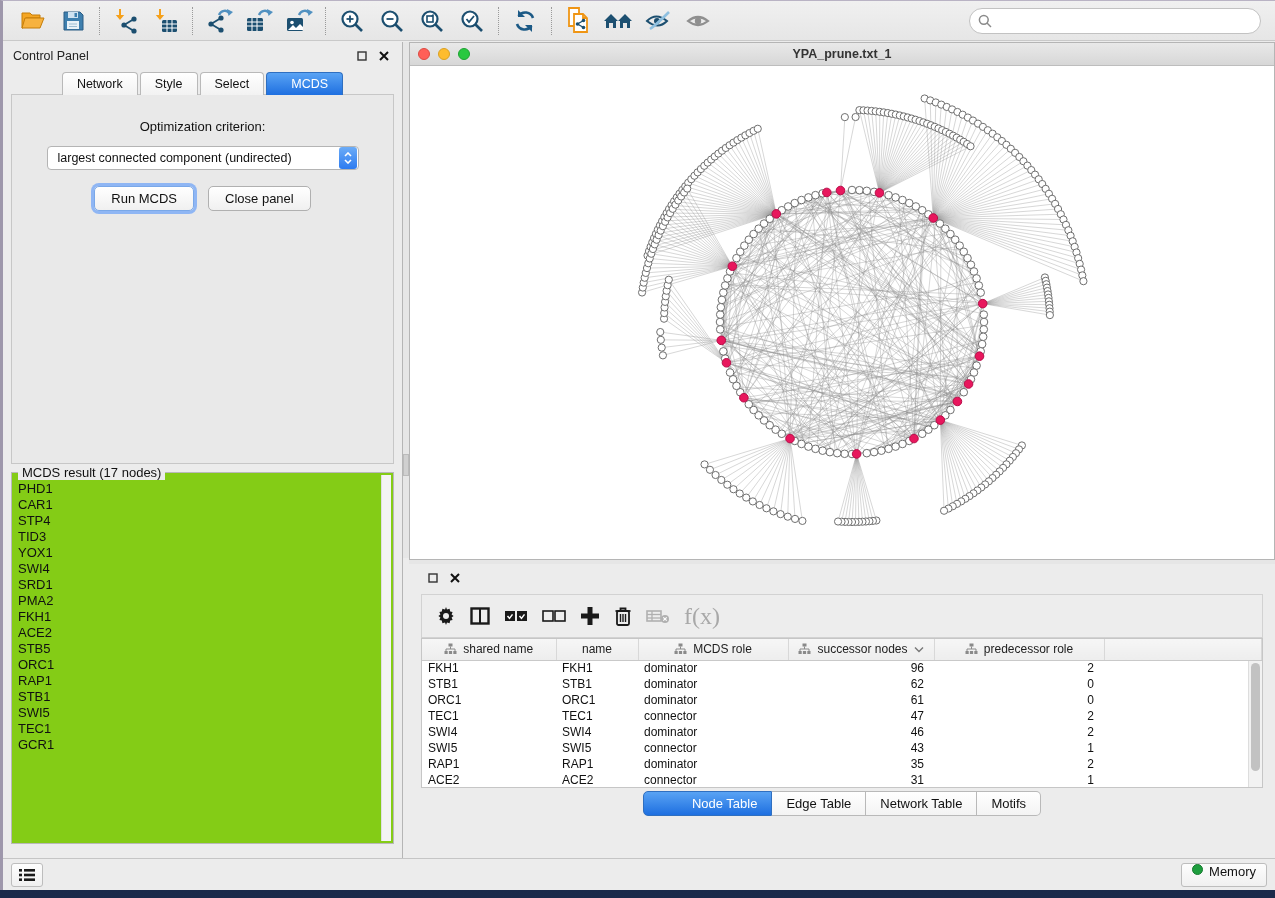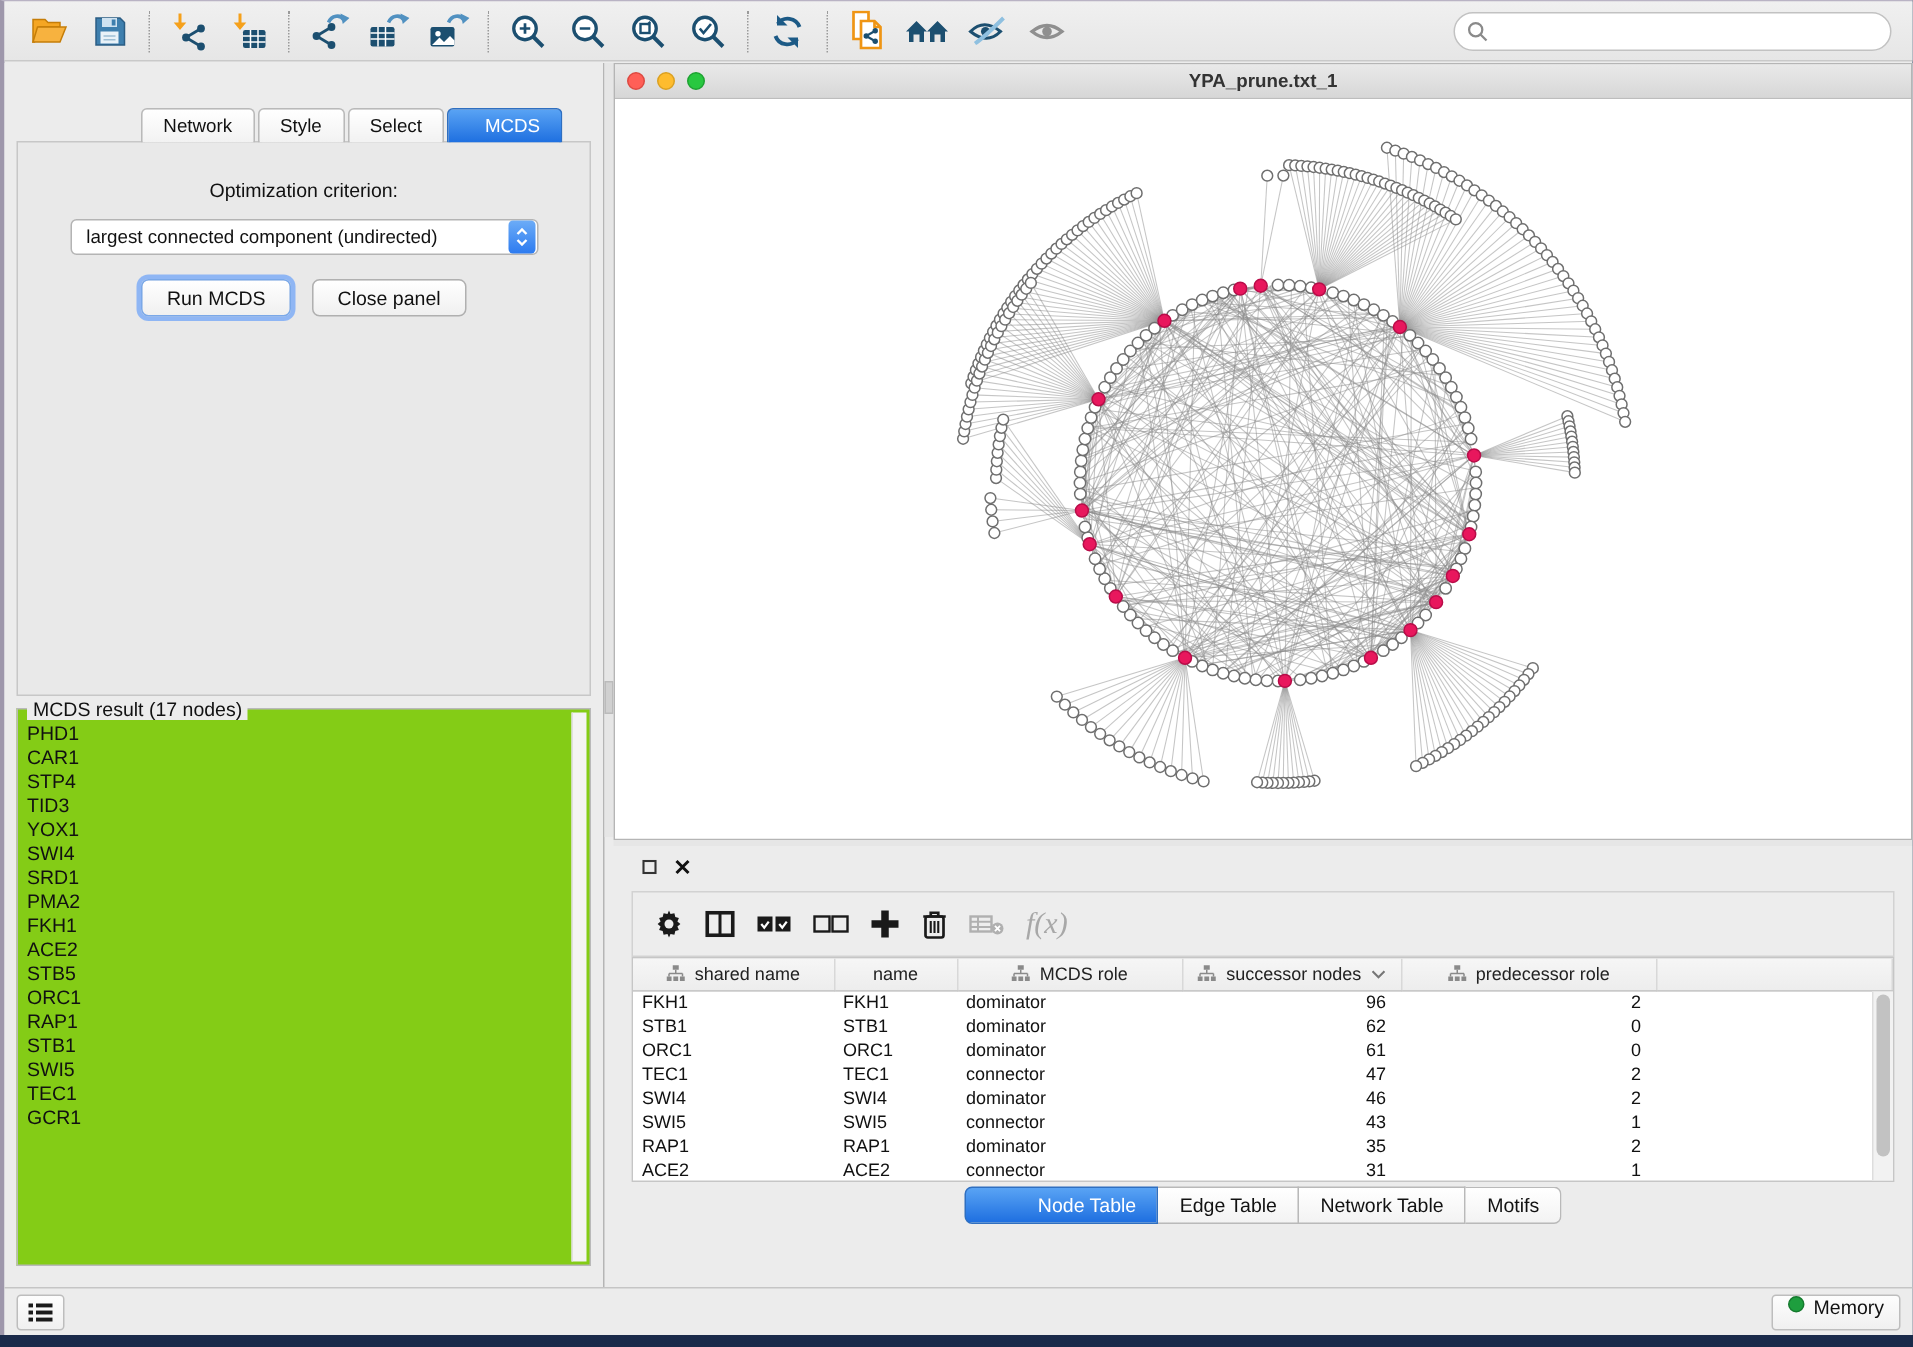--- a/index.html
+++ b/index.html
@@ -13,21 +13,21 @@
   .sep { width:1px; height:28px; margin:0 6px; border-left:1px dotted #9a9a9a; }
   .spacer { flex:1; }
   .searchbox { width:292px; height:26px; background:#fff; border:1px solid #c2c2c2; border-radius:13px; display:flex; align-items:center; padding:0 8px; margin-right:4px; }
   .searchbox input { border:none; outline:none; flex:1; font-size:12px; background:transparent; margin-left:5px; }
 
   
   .control-panel { position:absolute; left:0; top:41px; width:400px; bottom:32px; background:#ececec; border-right:1px solid #b5b5b5; }
   .panel-titlebar { height:28px; display:flex; align-items:center; padding:0 10px; font-size:12.5px; color:#222; }
   .panel-titlebar .ttl { flex:1; }
   .winbtn { width:16px; height:16px; border:none; background:transparent; display:flex; align-items:center; justify-content:center; cursor:pointer; padding:0; margin-left:6px; }
-  .cp-tabs { position:absolute; left:0; top:30px; width:100%; display:flex; justify-content:center; z-index:2;margin-left:32px; }
+  .cp-tabs { position:absolute; left:0; top:30px; width:100%; display:flex; justify-content:center; z-index:2; }
   .cp-tab { font-size:12.5px; padding:4px 14px; background:linear-gradient(#ffffff,#f2f2f2); border:1px solid #b9b9b9; border-bottom:none; border-radius:4px 4px 0 0; margin:0 1px; color:#111; cursor:pointer; }
   .cp-tab.active { background:linear-gradient(#59a3f4,#1e6fe0); color:#fff; border-color:#2f6fc0;padding-left:24px; }
   .cp-content { position:absolute; left:8px; right:8px; top:52px; height:370px; background:#e9e9e9; border:1px solid #c7c7c7; padding-top:24px; text-align:center; }
   .opt-label { font-size:13px; color:#111; margin-bottom:12px; }
   .mac-select { display:inline-flex; align-items:center; width:312px; height:24px; background:#fff; border:1px solid #b4b4b4; border-radius:4px; padding-left:10px; font-size:12.5px; color:#111; cursor:pointer; }
   .mac-select .val { flex:1; text-align:left; white-space:nowrap; overflow:hidden; }
   .mac-select .stepper { width:18px; height:22px; margin-right:1px; border-radius:3px; background:linear-gradient(#6cacf7,#2d7bf0); display:flex; flex-direction:column; align-items:center; justify-content:center; gap:2px; }
   .btn-row { margin-top:16px; display:flex; justify-content:center; gap:14px; }
   .mac-btn { font-size:13px; color:#111; padding:4px 16px; background:linear-gradient(#ffffff,#f0f0f0); border:1px solid #b0b0b0; border-radius:5px; cursor:pointer; }
   .mac-btn.focused { box-shadow:0 0 0 3px rgba(95,155,250,.65); border-color:#7aa8e8; }
@@ -45,21 +45,21 @@
   .net-title { position:absolute; left:0; right:0; text-align:center; font-size:12.5px; font-weight:bold; color:#333; pointer-events:none; }
   .net-canvas { position:absolute; left:0; top:23px; right:0; bottom:0; background:#fff; }
   .vsplit { position:absolute; left:400px; top:41px; width:6px; bottom:332px; background:#e6e6e6; }
   .vsplit .grip { position:absolute; left:0; top:412px; width:6px; height:22px; background:#d0d0d0; border:1px solid #bbb; }
   .hsplit { position:absolute; left:406px; right:0; top:559px; height:4px; background:#e6e6e6; }
 
   
   .table-panel { position:absolute; left:406px; right:0; top:563px; bottom:32px; background:#ececec; }
   .tp-toolbar { position:absolute; left:12px; right:12px; top:30px; height:44px; background:#ededed; border:1px solid #d2d2d2; display:flex; align-items:center; gap:14px; padding:0 14px; }
   .tp-ic { border:none; background:transparent; display:flex; align-items:center; justify-content:center; cursor:pointer; padding:0; }
-  .fx { font-family:"Liberation Serif",serif; font-style:italic; font-size:20px; color:#a8a8a8; }
+  .fx { font-family:"Liberation Serif",serif; font-size:24px; color:#a8a8a8; }
   .table-wrap { position:absolute; left:12px; right:12px; top:74px; bottom:70px; background:#fff; border:1px solid #c6c6c6; overflow:hidden; }
   table.datatable { border-collapse:collapse; width:100%; table-layout:fixed; }
   .datatable th { background:linear-gradient(#f6f6f6,#ededed); border-right:1px solid #d8d8d8; border-bottom:1px solid #c9c9c9; font-weight:normal; font-size:12px; color:#222; height:21px; padding:0 4px; }
   .th-inner { display:flex; align-items:center; justify-content:center; gap:6px; }
   .datatable td { font-size:12px; color:#111; height:16px; padding:0 10px 0 6px; white-space:nowrap; }
   .datatable td.num { text-align:right; }
   .tbl-scroll { position:absolute; top:22px; right:0; bottom:0; width:14px; background:#f2f2f2; border-left:1px solid #ddd; }
   .tbl-thumb { position:absolute; left:2px; right:2px; top:2px; height:108px; background:#c2c2c2; border-radius:5px; }
   .tp-tabs { position:absolute; left:0; right:0; bottom:42px; display:flex; justify-content:center; }
   .tp-tab { font-size:13px; padding:4px 14px; background:linear-gradient(#ffffff,#f3f3f3); border:1px solid #b9b9b9; border-left:none; color:#111; cursor:pointer; }
@@ -226,20 +226,33 @@
     <div class="searchbox">
       <svg width="14" height="14" viewBox="0 0 14 14">
           <circle cx="5.8" cy="5.8" r="4.4" fill="none" stroke="#8a8a8a" stroke-width="1.5"></circle>
           <line x1="9" y1="9" x2="13" y2="13" stroke="#8a8a8a" stroke-width="1.5"></line>
         </svg>
       <input placeholder="" style="">
     </div>
   </div>
 
   <div class="control-panel">
+    <div class="panel-titlebar">
+      <span class="ttl">Control Panel</span>
+      <button class="winbtn">
+          <svg width="10" height="10" viewBox="0 0 10 10">
+            <rect x="1" y="1" width="8" height="8" fill="none" stroke="#333" stroke-width="1.4"></rect>
+          </svg>
+        </button>
+      <button class="winbtn">
+          <svg width="10" height="10" viewBox="0 0 10 10">
+            <path d="M1 1l8 8M9 1l-8 8" stroke="#111" stroke-width="2"></path>
+          </svg>
+        </button>
+    </div>
     <div class="cp-tabs" id="cp-tabs">
         <button class="cp-tab">Network</button>
         <button class="cp-tab">Style</button>
         <button class="cp-tab">Select</button>
         <button class="cp-tab active">MCDS</button>
       </div>
     <div class="cp-content">
       <div class="opt-label">Optimization criterion:</div>
       <div class="mac-select">
         <span class="val">largest connected component (undirected)</span>

